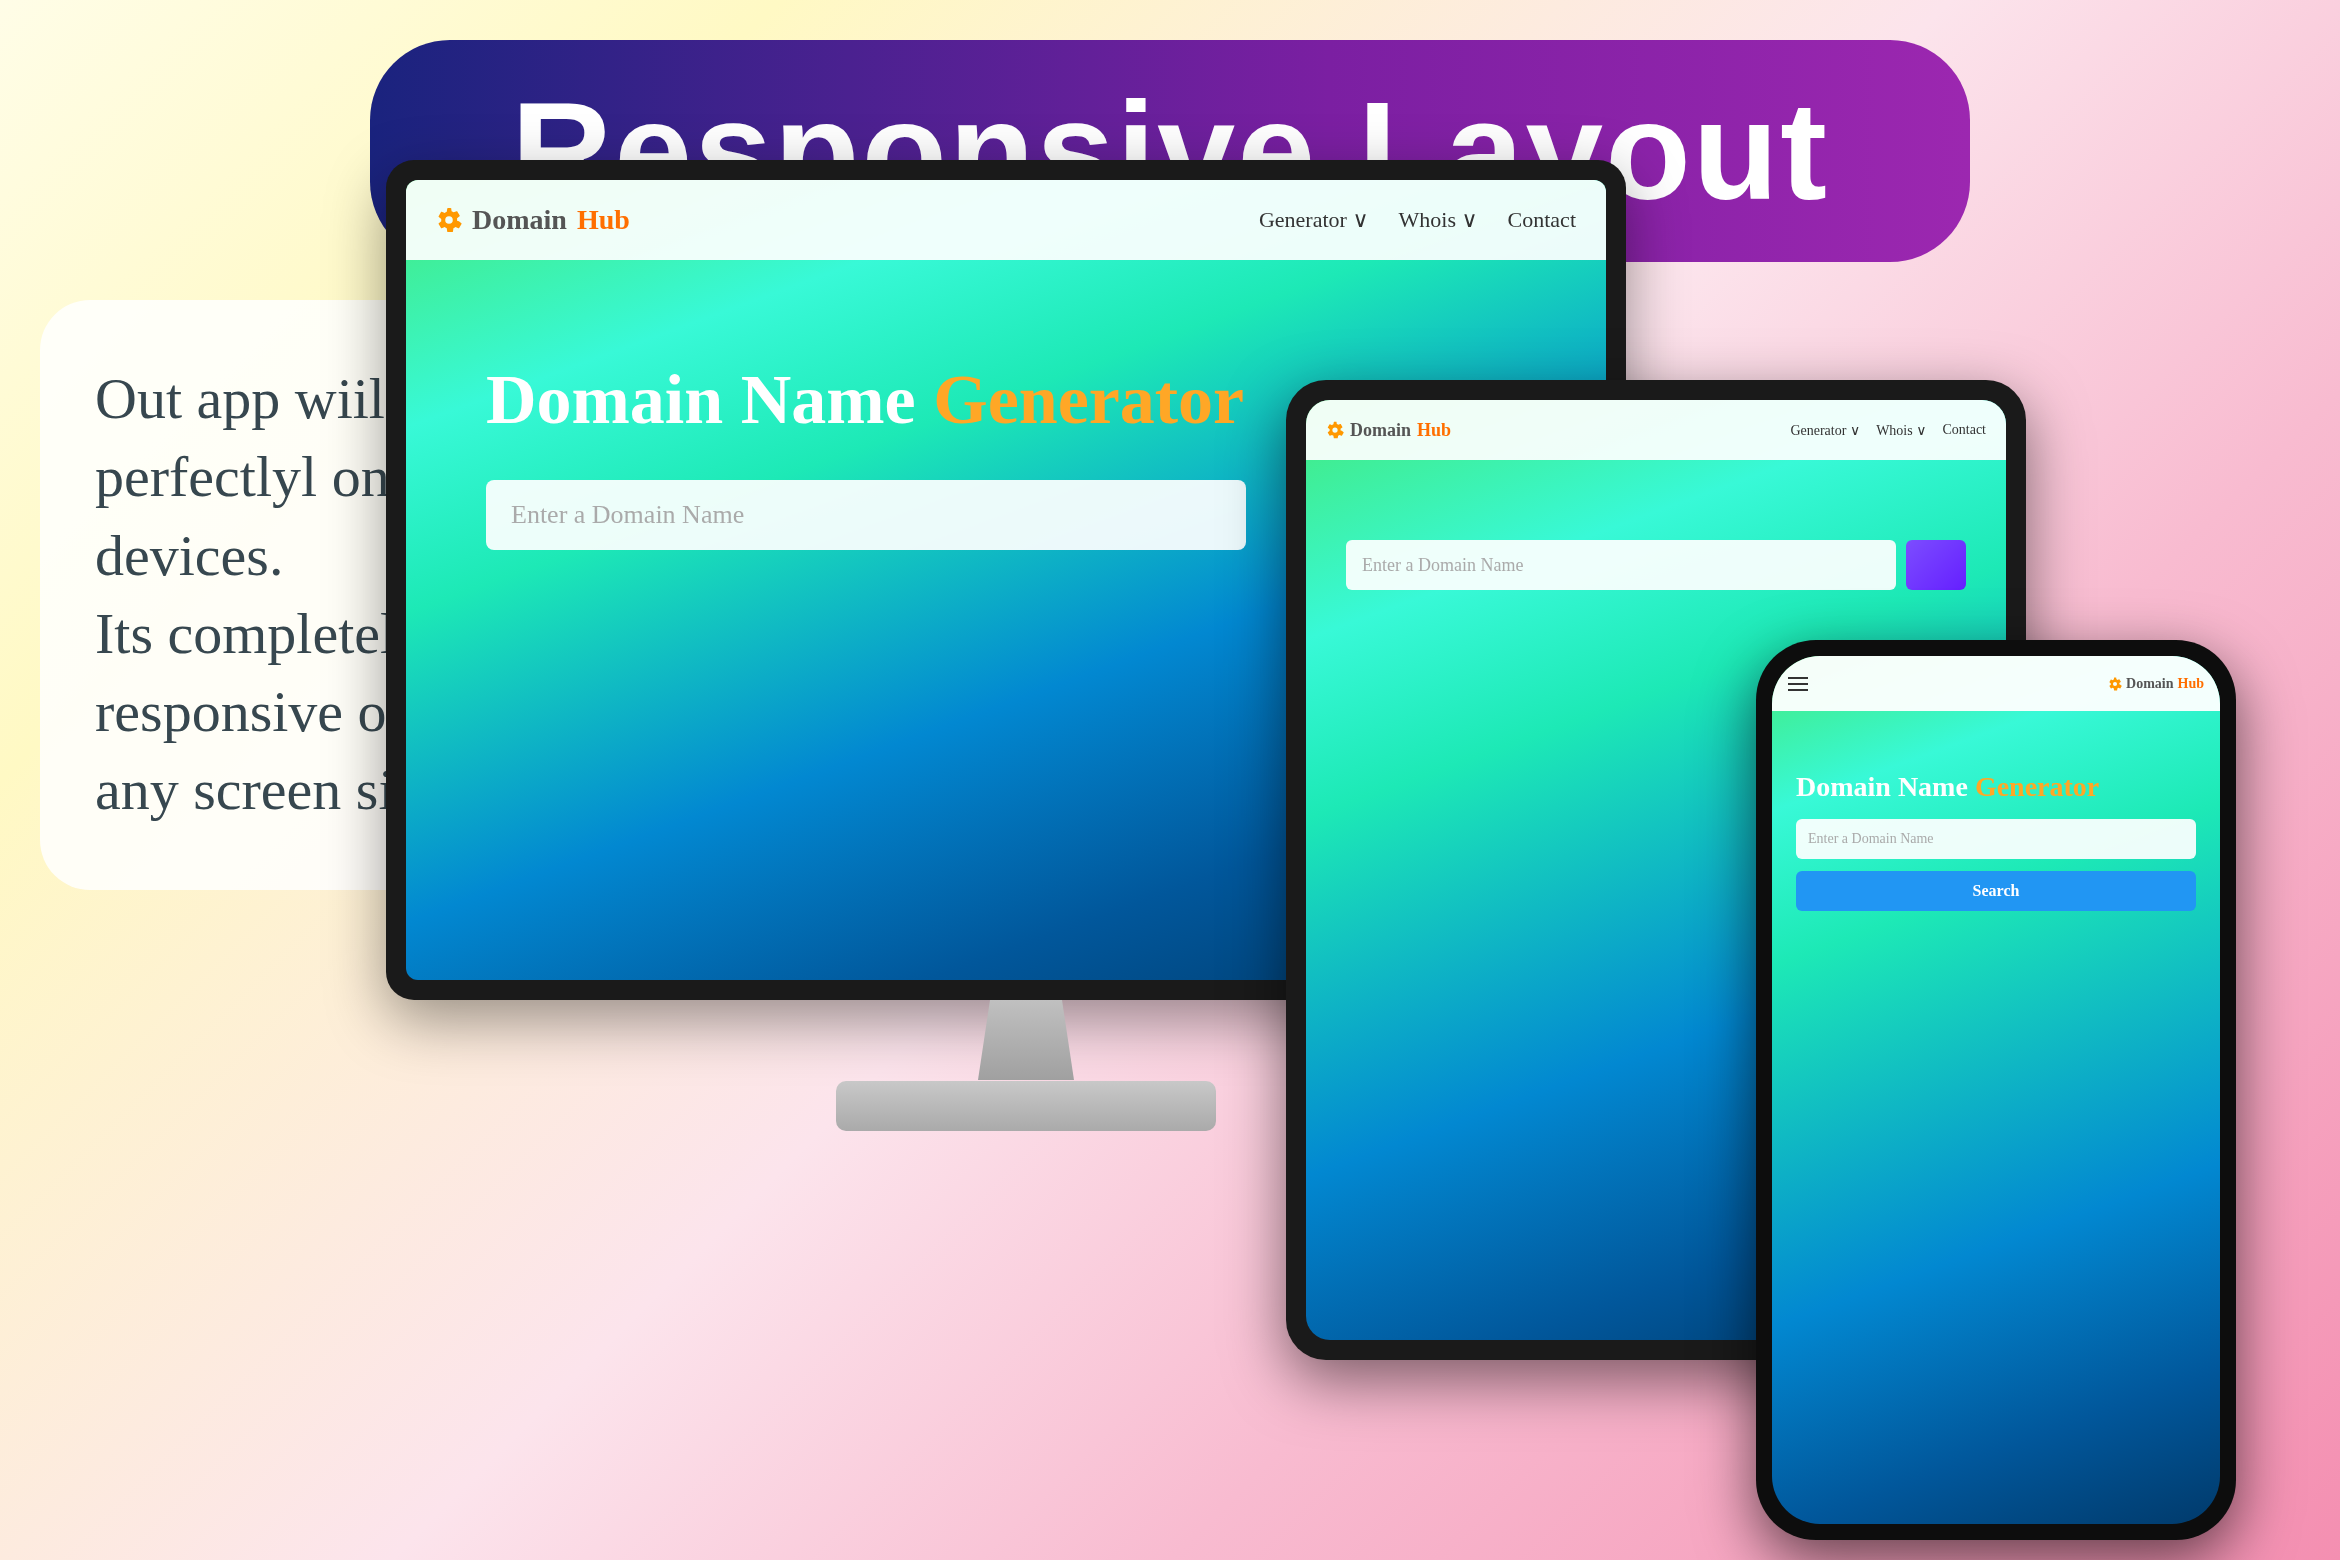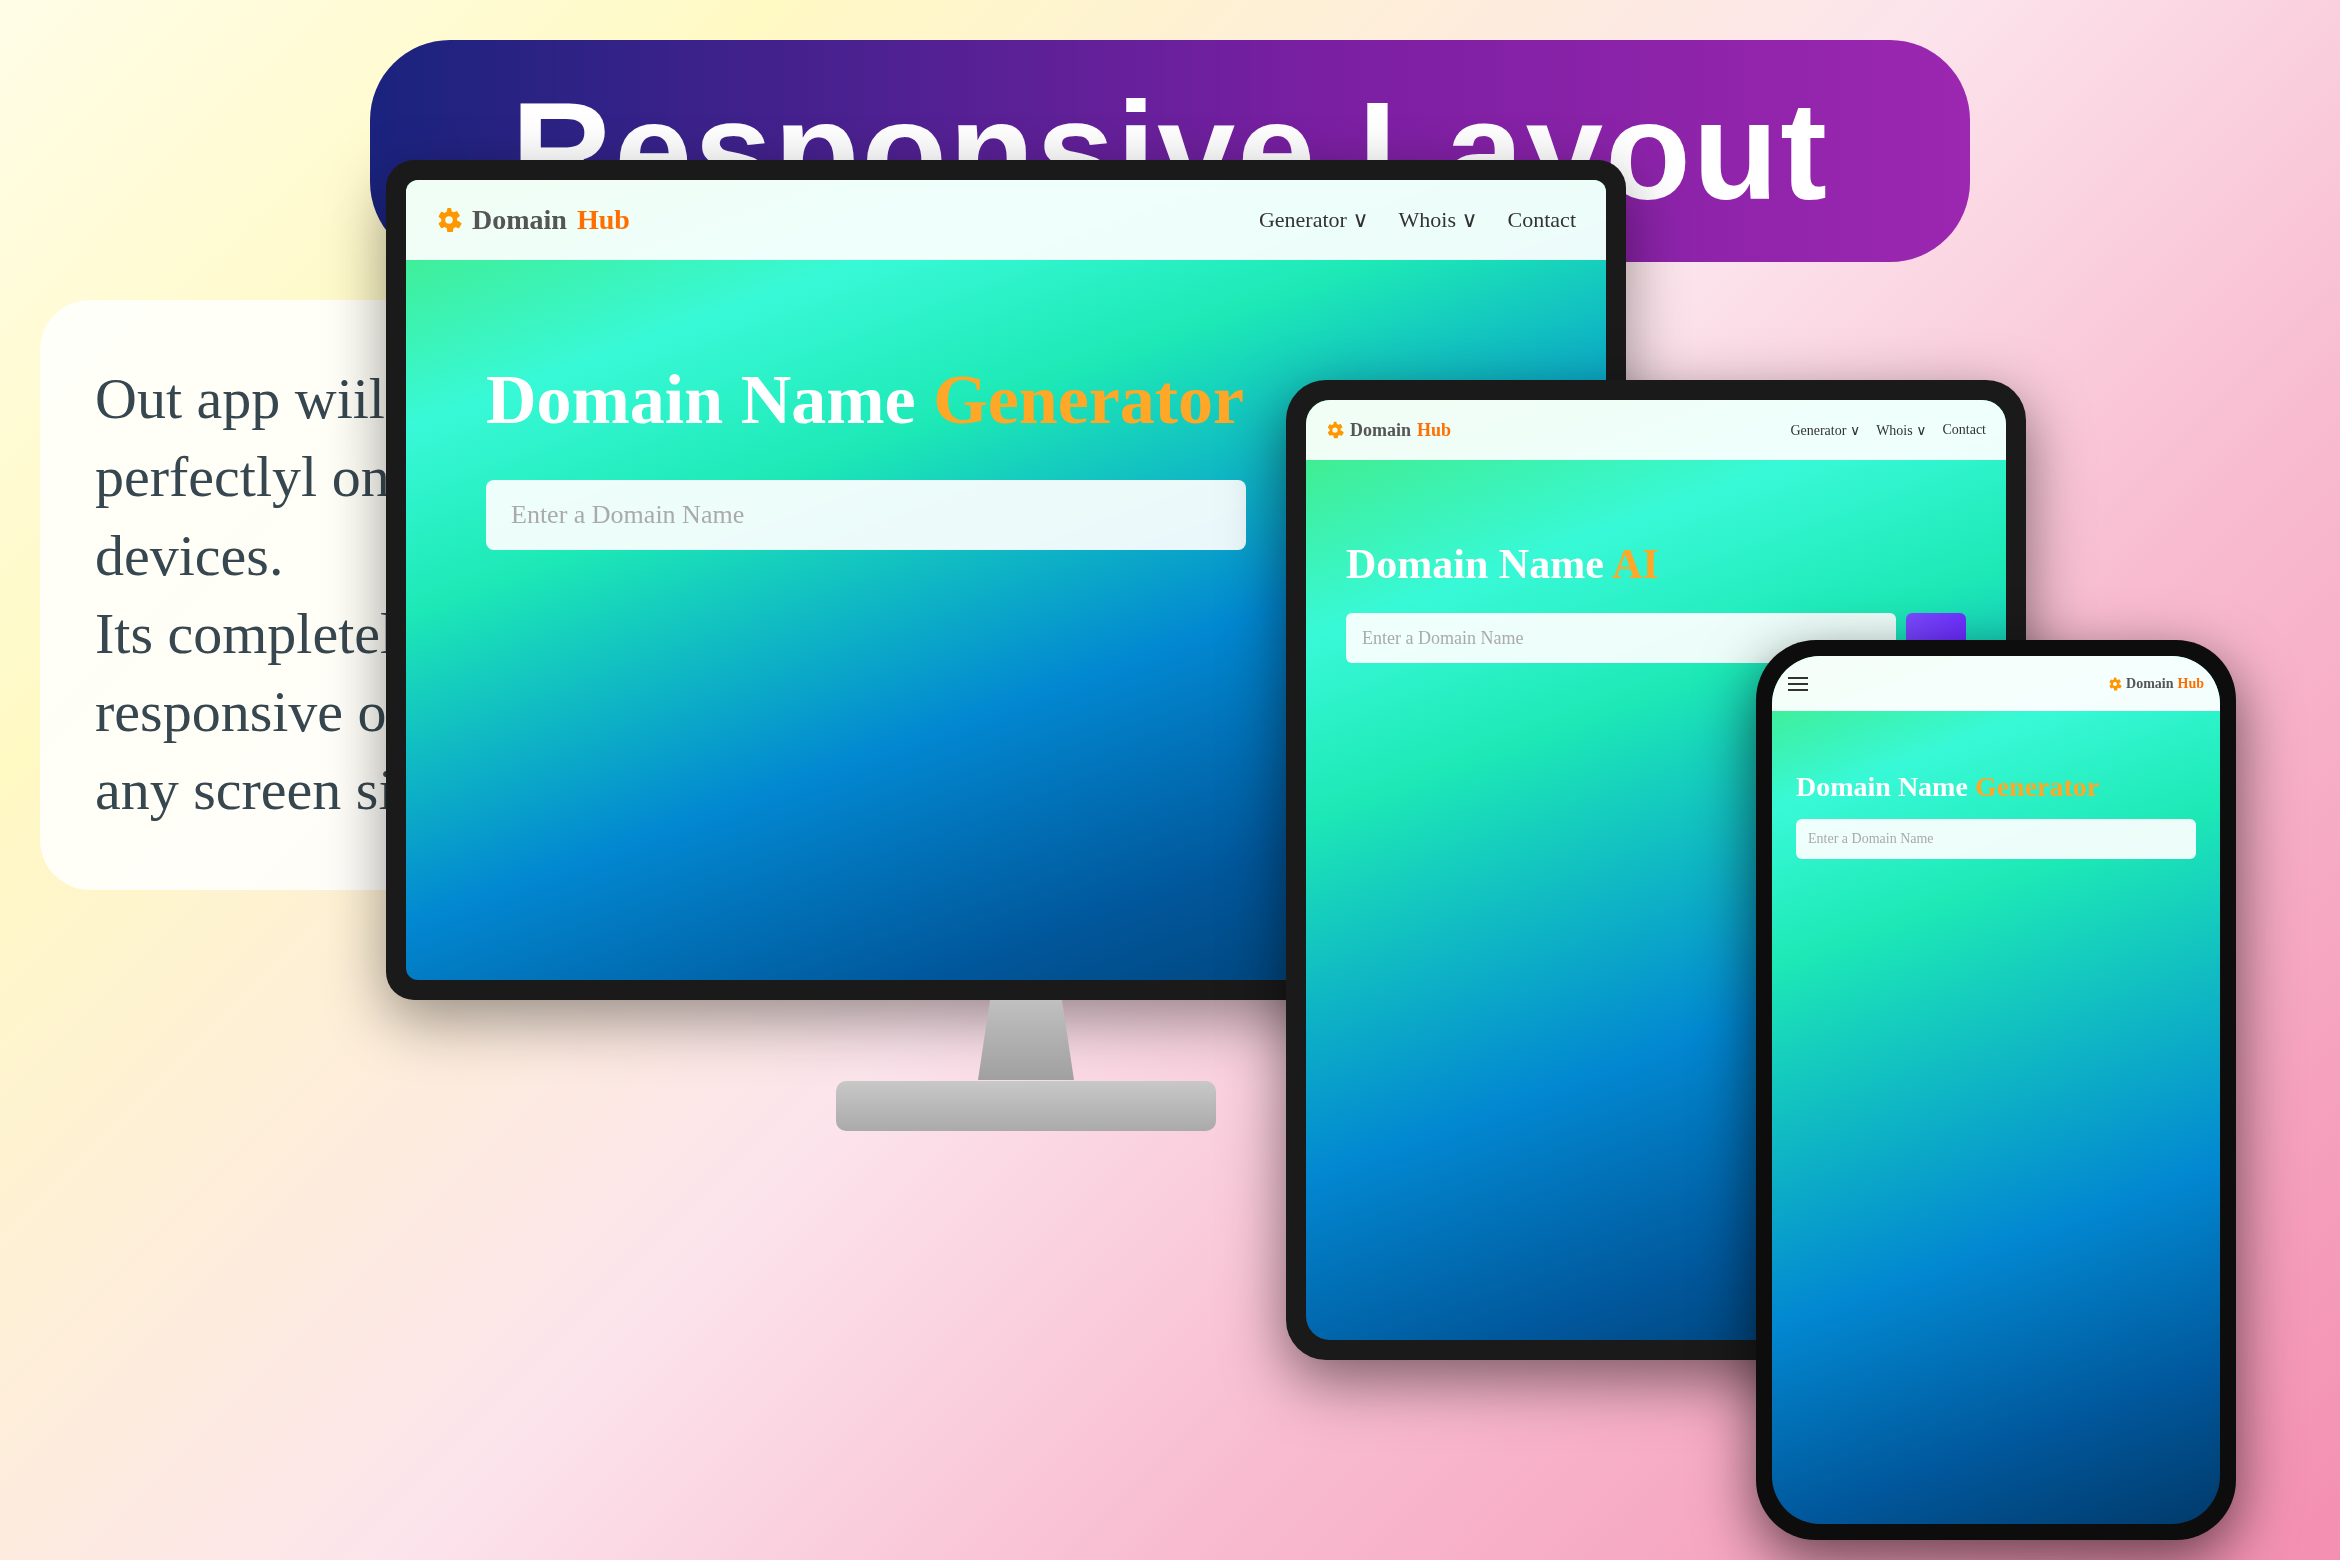--- a/index.html
+++ b/index.html
@@ -439,23 +439,20 @@
             <span style="color:#555;">Domain</span>
               <span style="color:#ff6f00;">Hub</span>
           </div>
           <div class="tablet-nav-links">
             <span>Generator ∨</span>
             <span>Whois ∨</span>
             <span>Contact</span>
           </div>
         </div>
         <div class="tablet-content">
-          <div class="tablet-title">
-            <span>Domain Name </span><span class="highlight">AI</span>
-          </div>
           <div class="tablet-input-row">
             <div class="tablet-input">
               <span>Enter a Domain Name</span>
             </div>
             <div class="tablet-btn"></div>
           </div>
         </div>
       </div>
     </div>
   </div>
@@ -477,18 +474,21 @@
               <span style="color:#ff6f00;">Hub</span>
           </div>
         </div>
         <div class="phone-content">
           <div class="phone-title">
             <span>Domain Name </span><span class="highlight">Generator</span>
           </div>
           <div class="phone-input">
             <span>Enter a Domain Name</span>
           </div>
+          <div class="phone-search-btn">
+            <span>Search</span>
+          </div>
         </div>
       </div>
     </div>
   </div>
 
 </div>
 
 </body></html>

